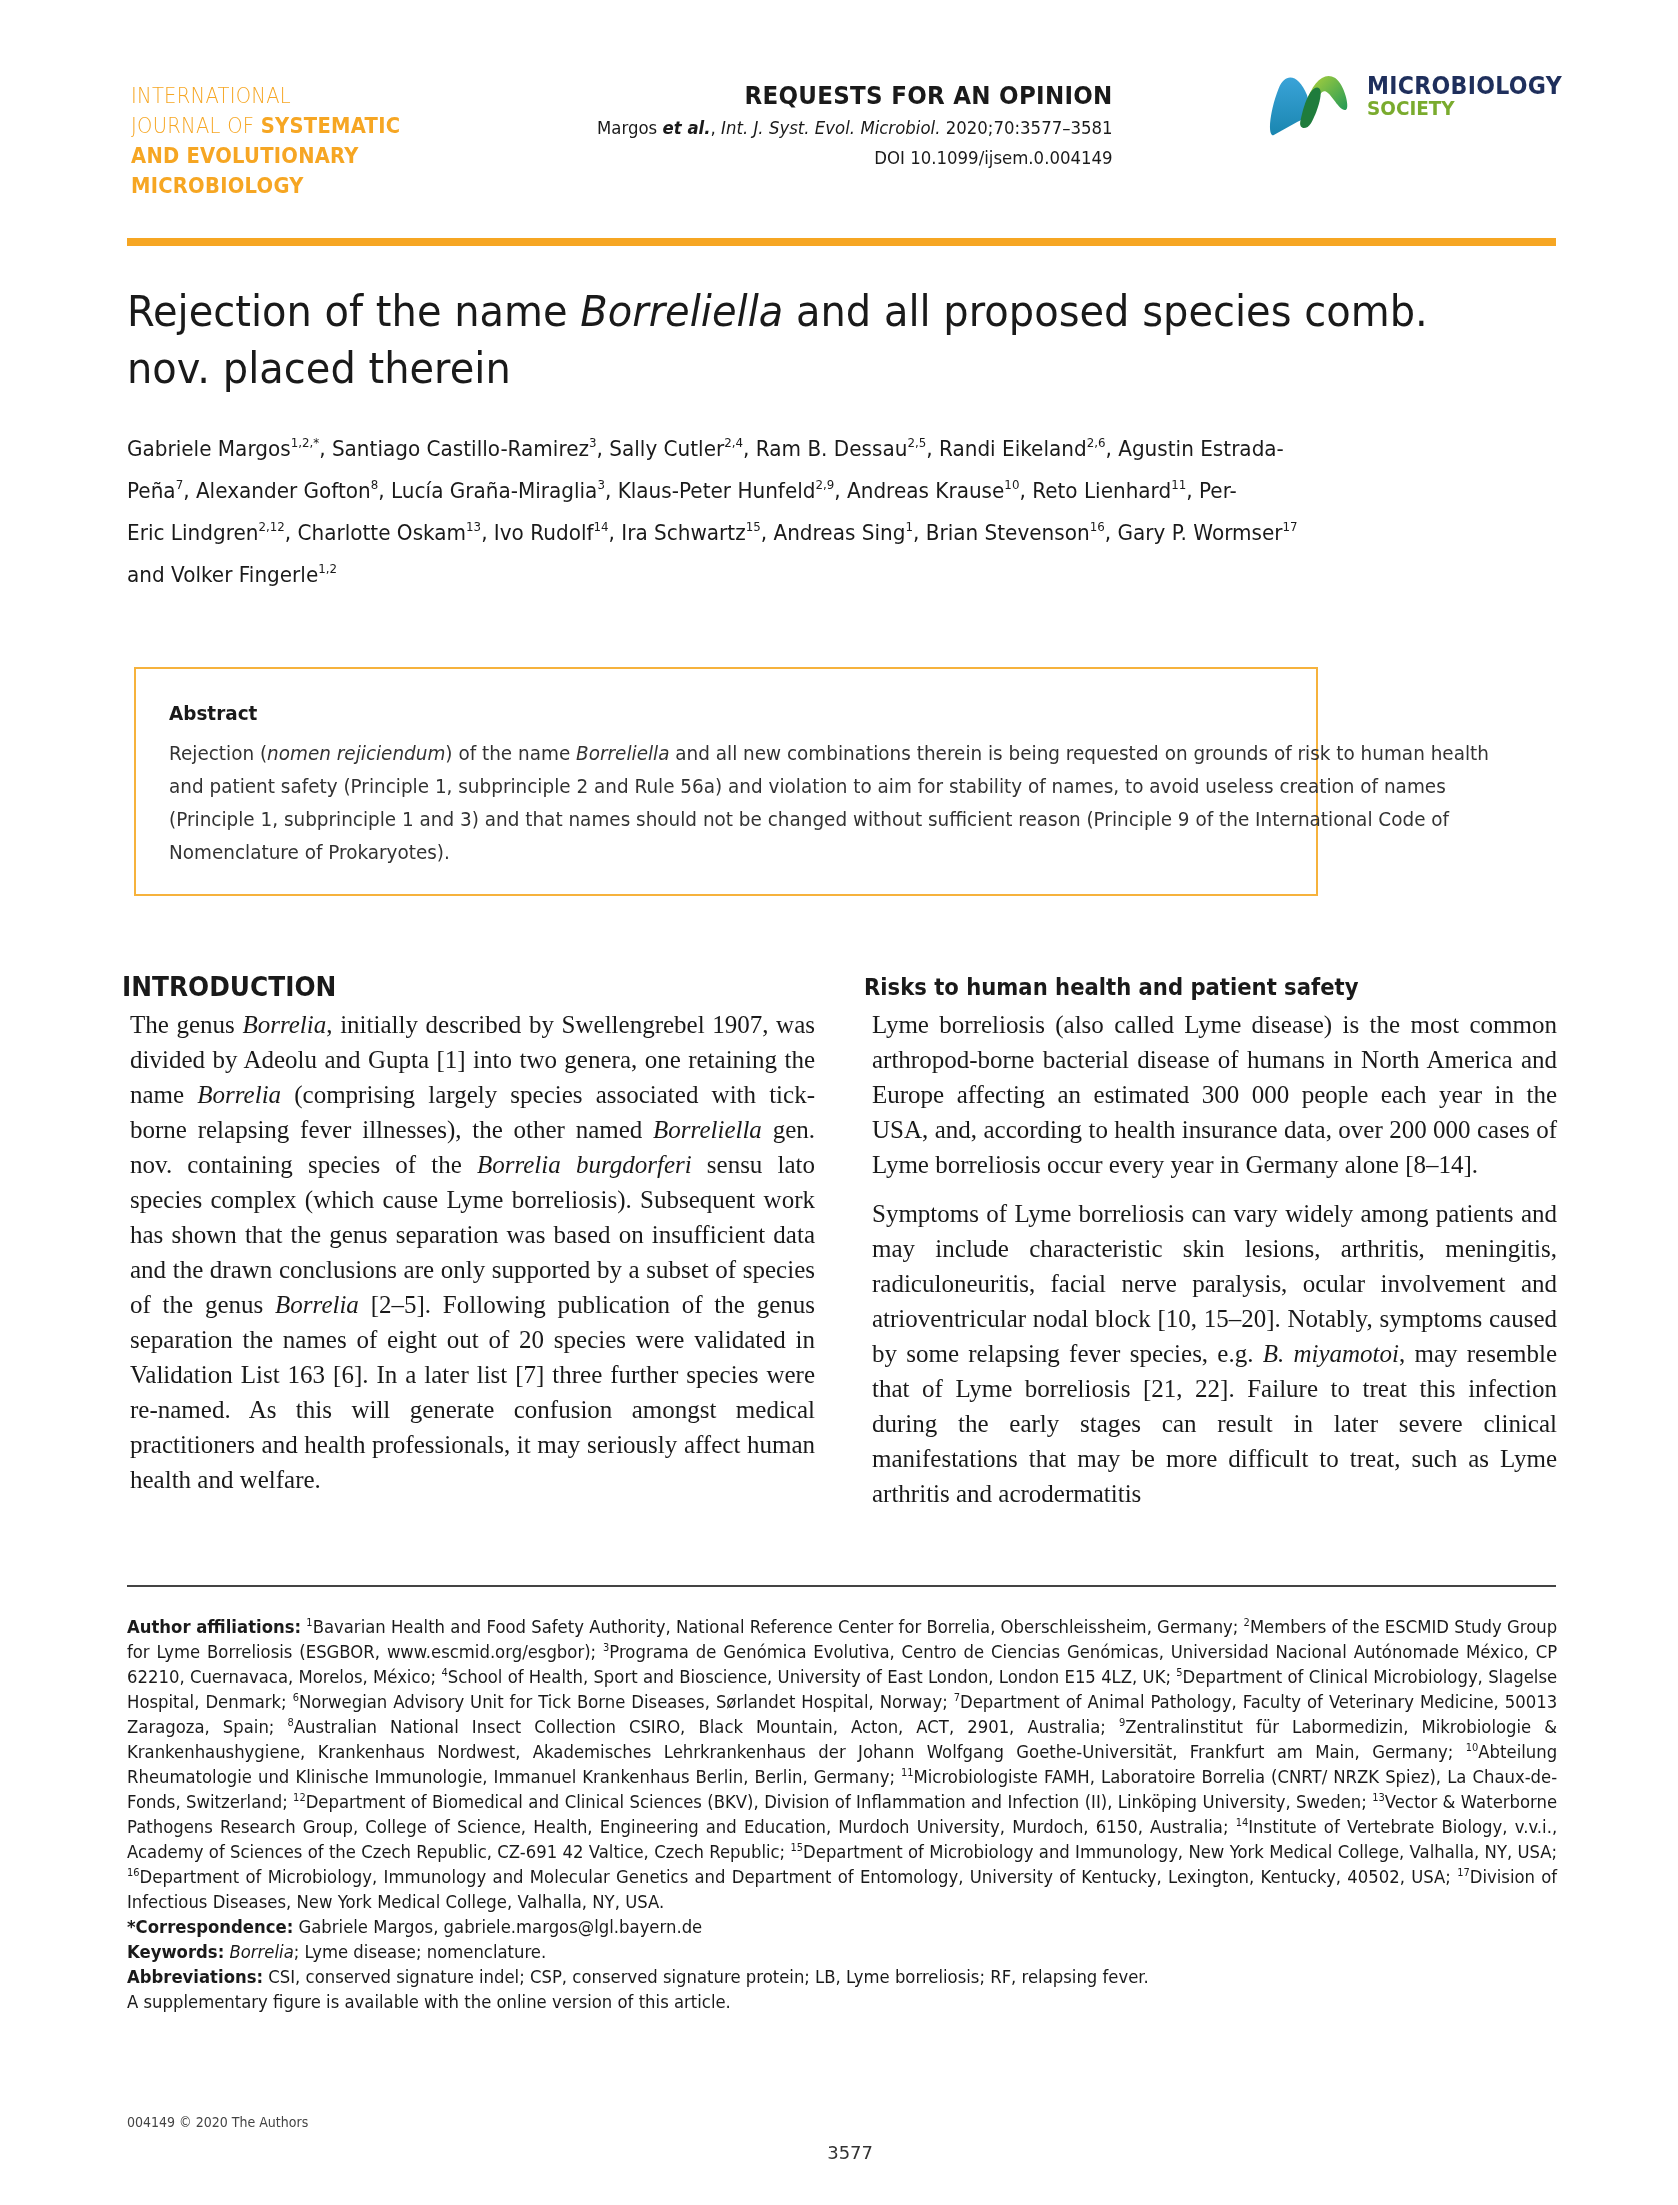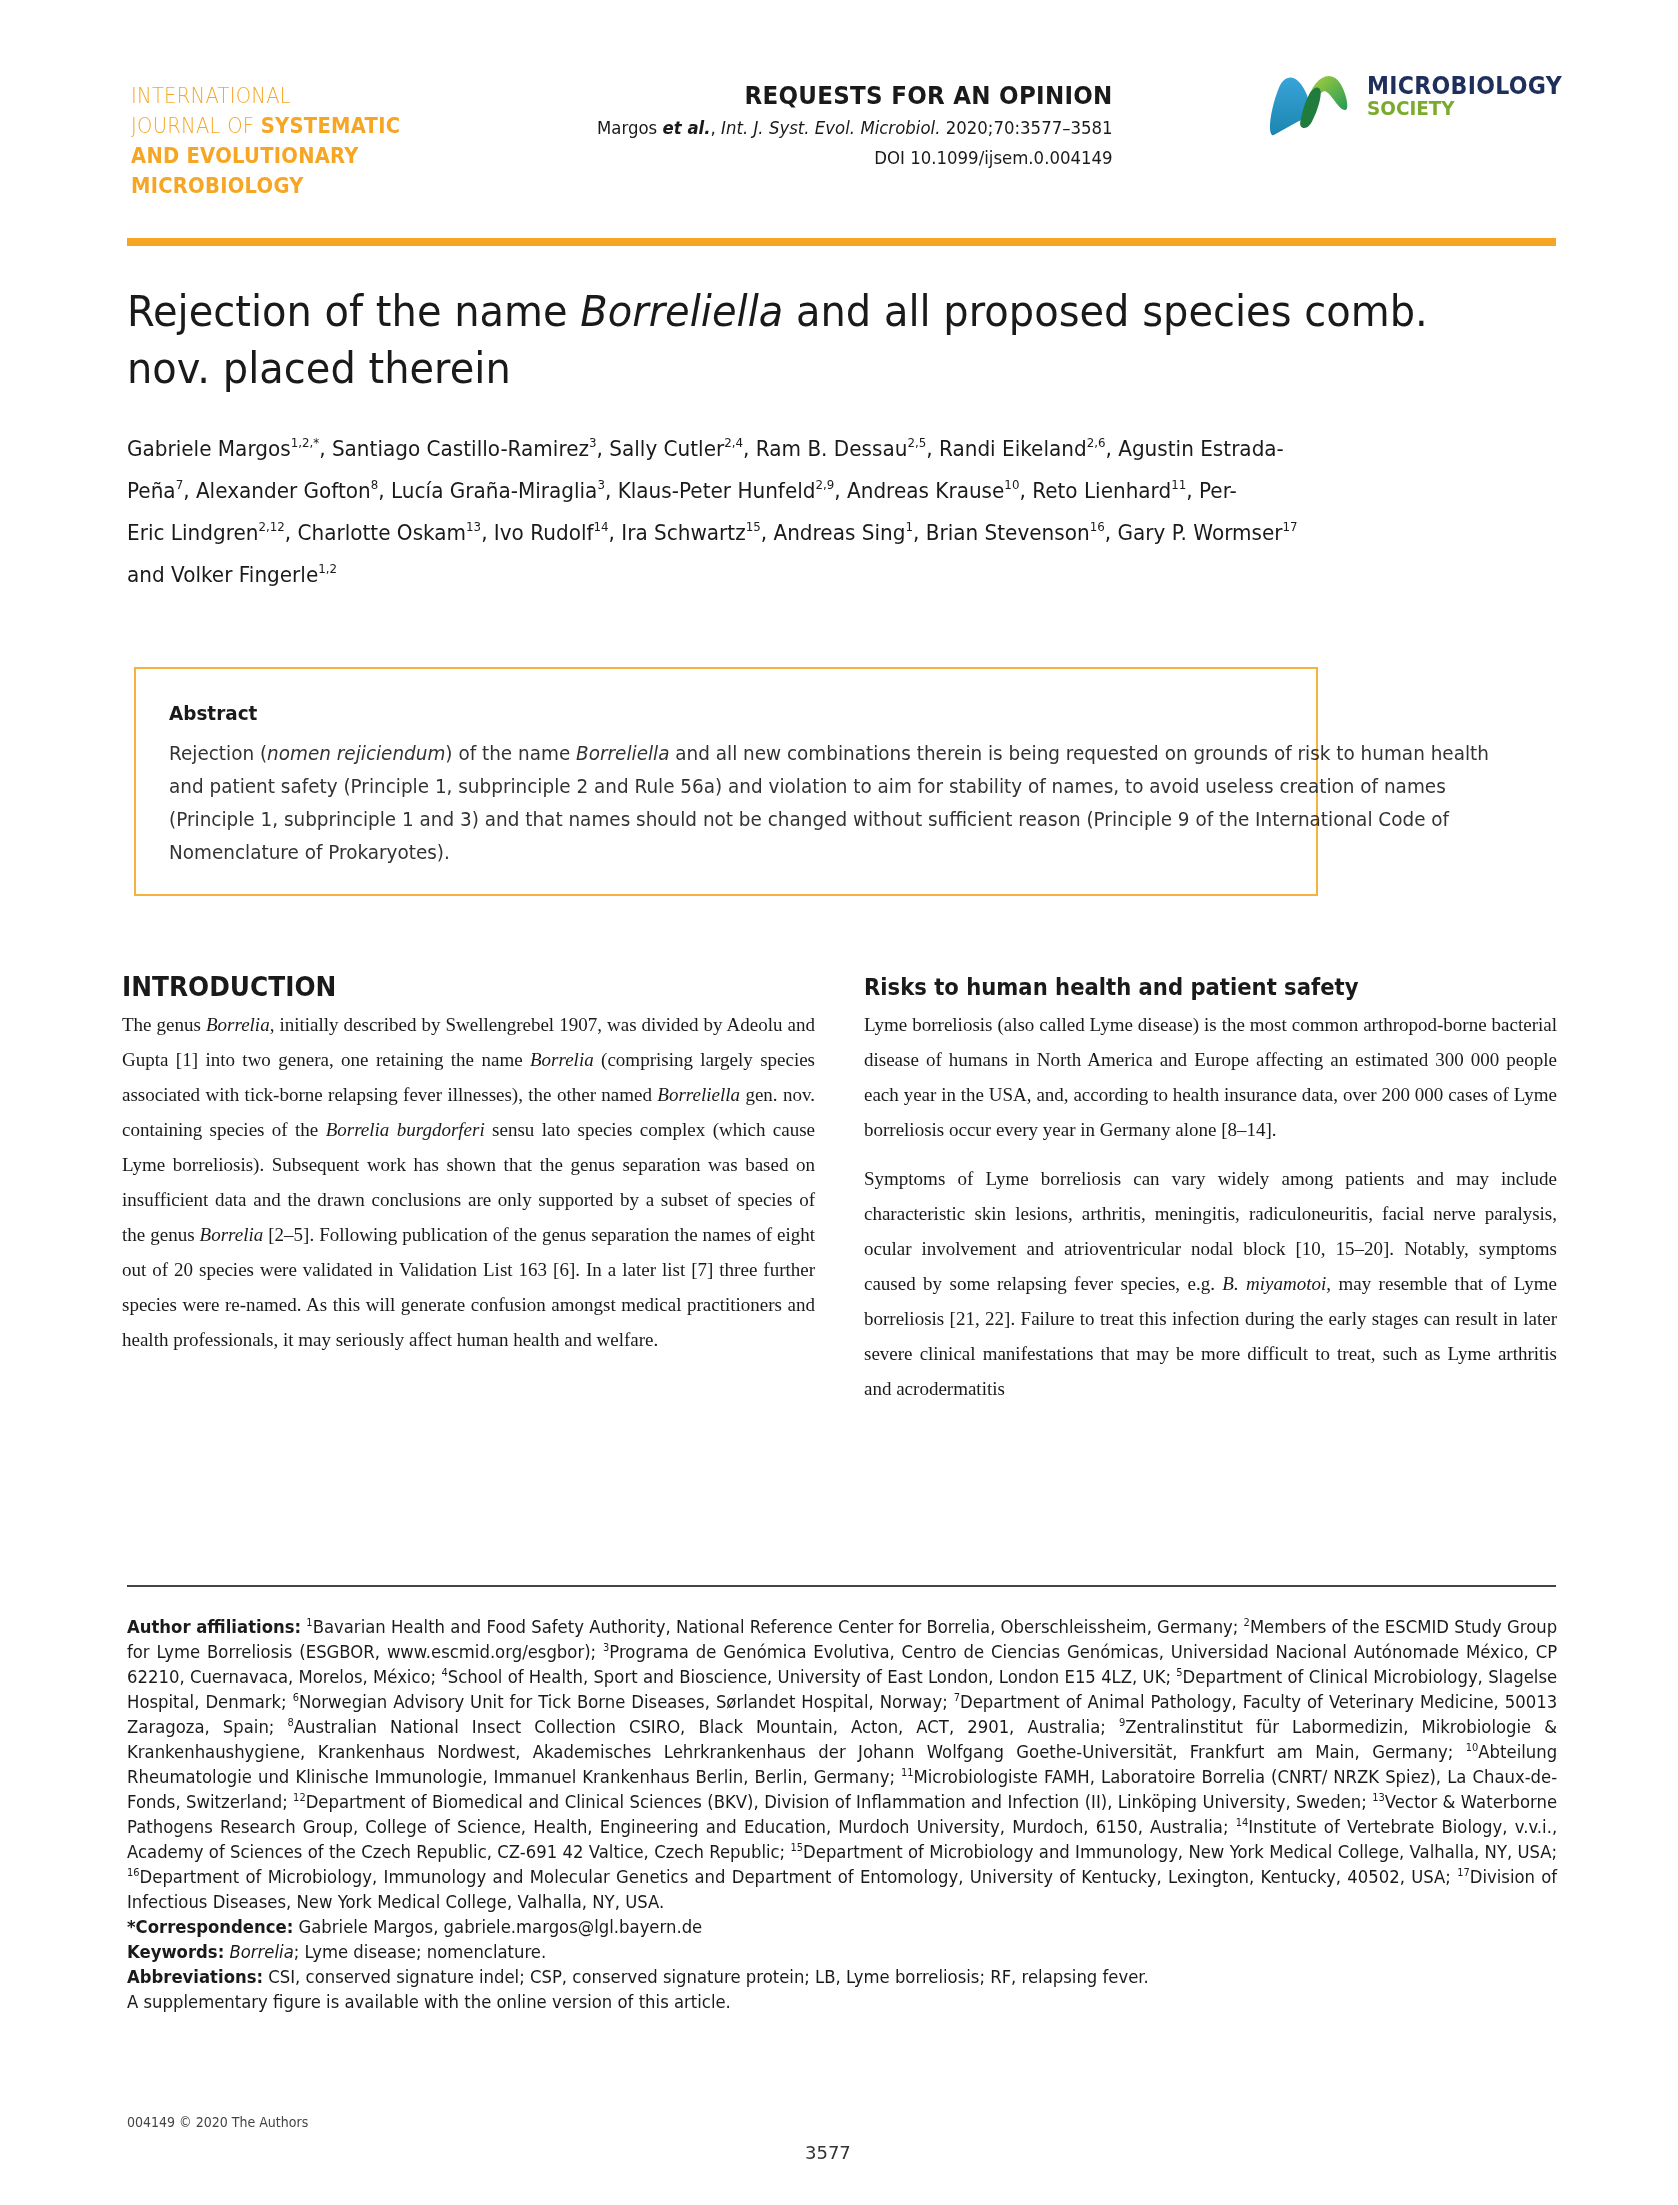--- a/index.html
+++ b/index.html
@@ -55,41 +55,41 @@
   }
   .abstract-text .it { font-style: italic; }
 
   .col { position: absolute; top: 968px; width: 693px; }
   .col-left { left: 122px; }
   .col-right { left: 864px; width: 693px; }
   .section-heading { font-size: 27px; font-weight: bold; color: #1a1a1a; line-height: 38px; transform: scaleX(0.92); transform-origin: left; }
   .sub-heading { font-size: 23px; font-weight: bold; color: #1a1a1a; line-height: 38px; transform: scaleX(0.92); transform-origin: left; }
   .body-text {
     font-family: "Liberation Serif", "DejaVu Serif", serif;
-    font-size: 19px; line-height: 35px; color: #1a1a1a;
-    text-align: justify; margin-top: 1.4px;
+    font-size: 25px; line-height: 35px; color: #1a1a1a;
+    text-align: justify; margin-top: 1.4px; margin-left: 8px;
   }
   .body-text .it { font-style: italic; }
   .body-text + .body-text { margin-top: 13.5px; }
 
   .footer-rule { position: absolute; left: 127px; top: 1585px; width: 1429px; height: 2px; background: #444; }
 
   .affil {
     position: absolute; left: 127px; top: 1614px; width: 1563px;
     font-size: 18px; line-height: 25px; color: #1a1a1a;
     transform: scaleX(0.915); transform-origin: left top; text-align: justify;
   }
   .affil sup { font-size: 10.8px; vertical-align: 6.8px; line-height: 0; }
   .affil .lbl { font-weight: bold; }
   .affil .it { font-style: italic; }
   .affil p { margin: 0; }
   .affil .block { text-align: justify; }
 
   .copyright { position: absolute; left: 127px; top: 2114px; font-size: 14px; color: #444; transform: scaleX(0.9); transform-origin: left; }
-  .page-number { position: absolute; left: 805px; top: 2142px; width: 68px; text-align: left; font-size: 18px; color: #333; }
+  .page-number { position: absolute; left: 805px; top: 2142px; width: 68px; text-align: right; font-size: 18px; color: #333; }
 </style>
 </head>
 <body>
 
 <div class="journal-name">
   <div class="light">INTERNATIONAL</div>
   <div><span class="light">JOURNAL OF </span><span class="bold">SYSTEMATIC</span></div>
   <div class="bold">AND EVOLUTIONARY</div>
   <div class="bold">MICROBIOLOGY</div>
 </div>

